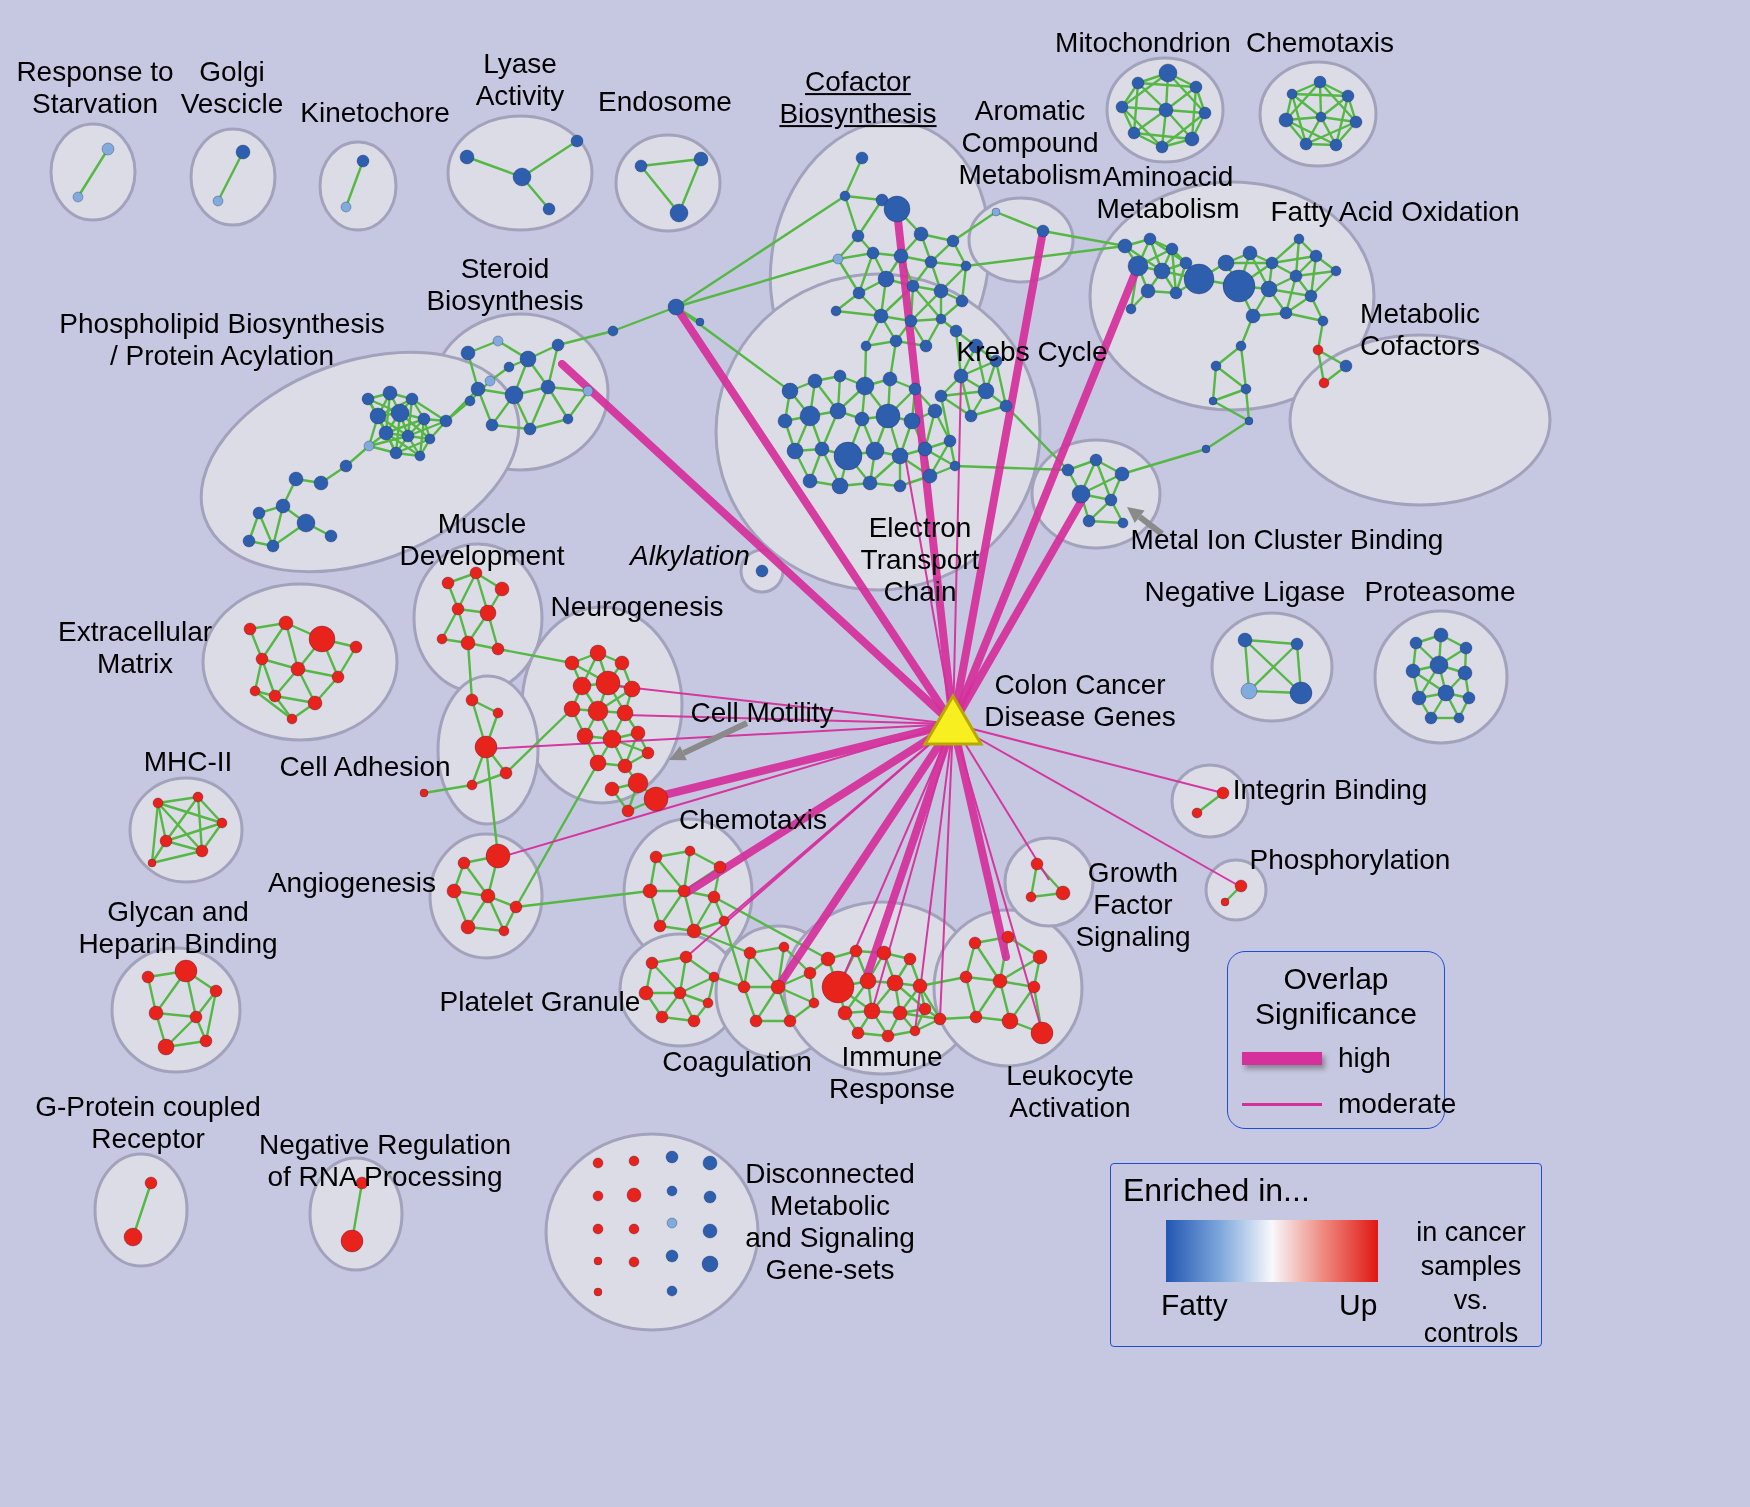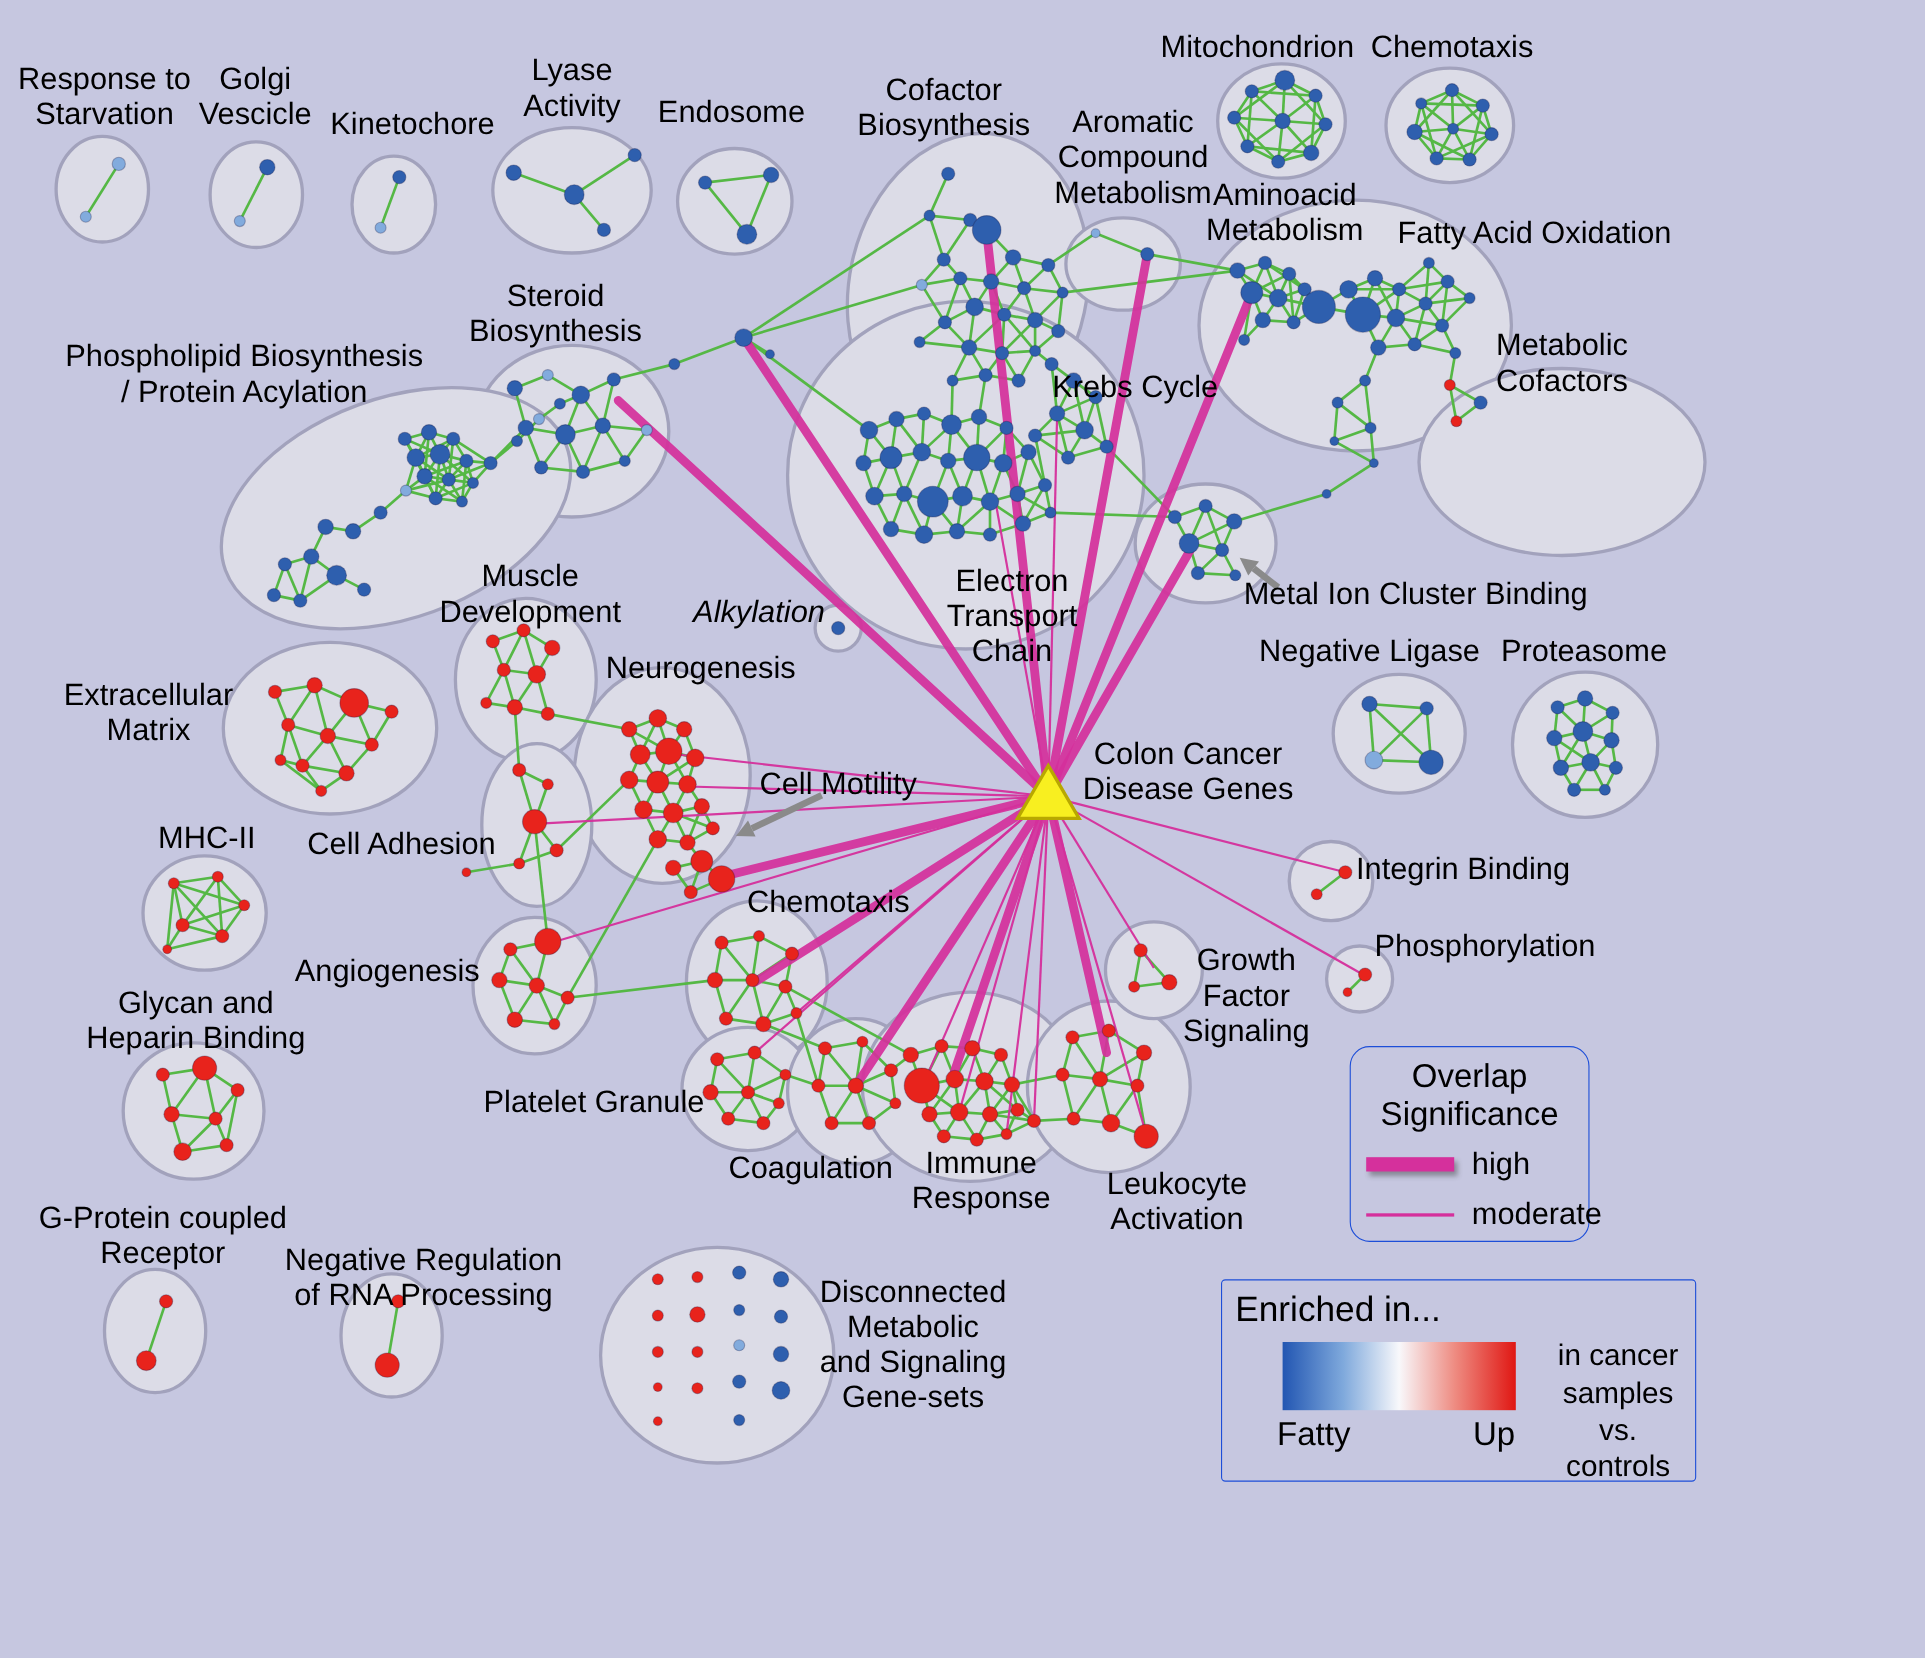--- a/index.html
+++ b/index.html
@@ -1041,21 +1041,21 @@
     </svg>
   <div id="labels">
       <div class="nlabel" style="left: 95px; top: 88px;">Response to
 Starvation</div>
       <div class="nlabel" style="left: 232px; top: 88px;">Golgi
 Vescicle</div>
       <div class="nlabel" style="left: 375px; top: 113px;">Kinetochore</div>
       <div class="nlabel" style="left: 520px; top: 80px;">Lyase
 Activity</div>
       <div class="nlabel" style="left: 665px; top: 102px;">Endosome</div>
-      <div class="nlabel" style="left: 858px; top: 98px;">Cofactor
+      <div class="nlabel" style="left: 858px; top: 98px; text-decoration: underline;">Cofactor
 Biosynthesis</div>
       <div class="nlabel" style="left: 1030px; top: 143px;">Aromatic
 Compound
 Metabolism</div>
       <div class="nlabel" style="left: 1143px; top: 43px;">Mitochondrion</div>
       <div class="nlabel" style="left: 1320px; top: 43px;">Chemotaxis</div>
       <div class="nlabel" style="left: 1168px; top: 193px;">Aminoacid
 Metabolism</div>
       <div class="nlabel" style="left: 1395px; top: 212px;">Fatty Acid Oxidation</div>
       <div class="nlabel" style="left: 1420px; top: 330px;">Metabolic

